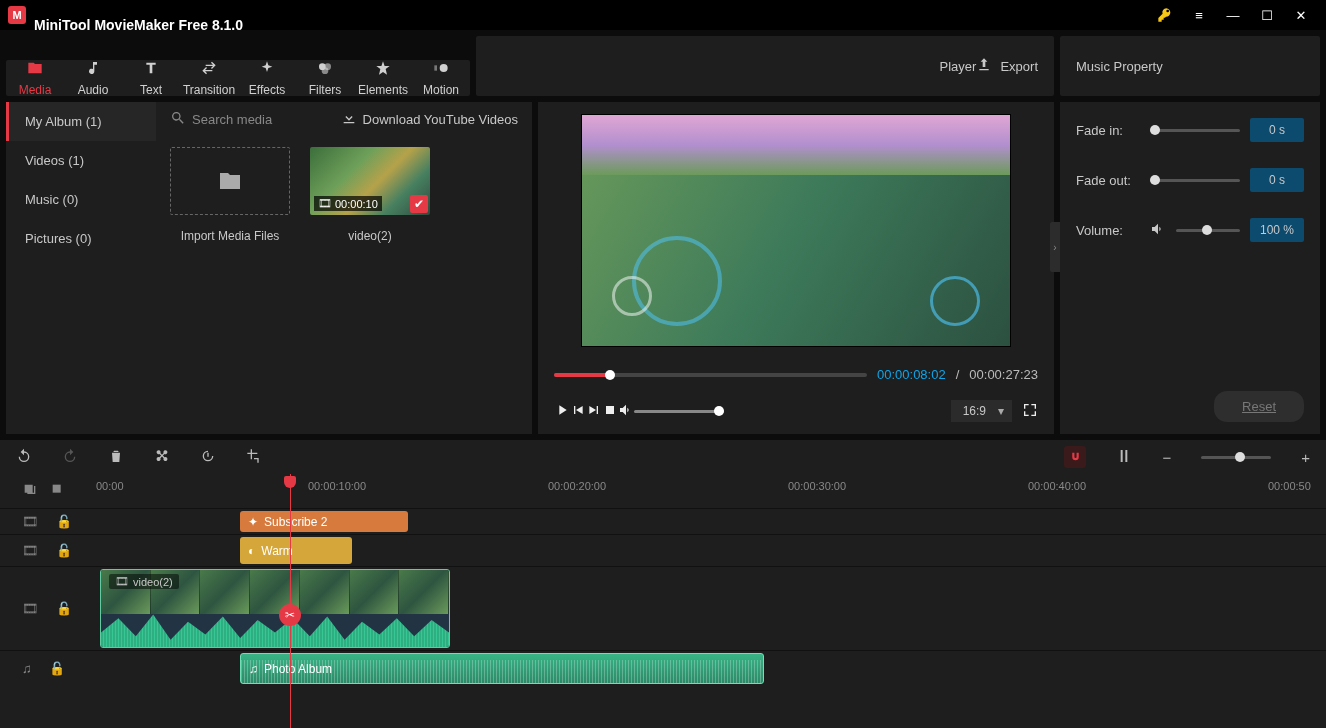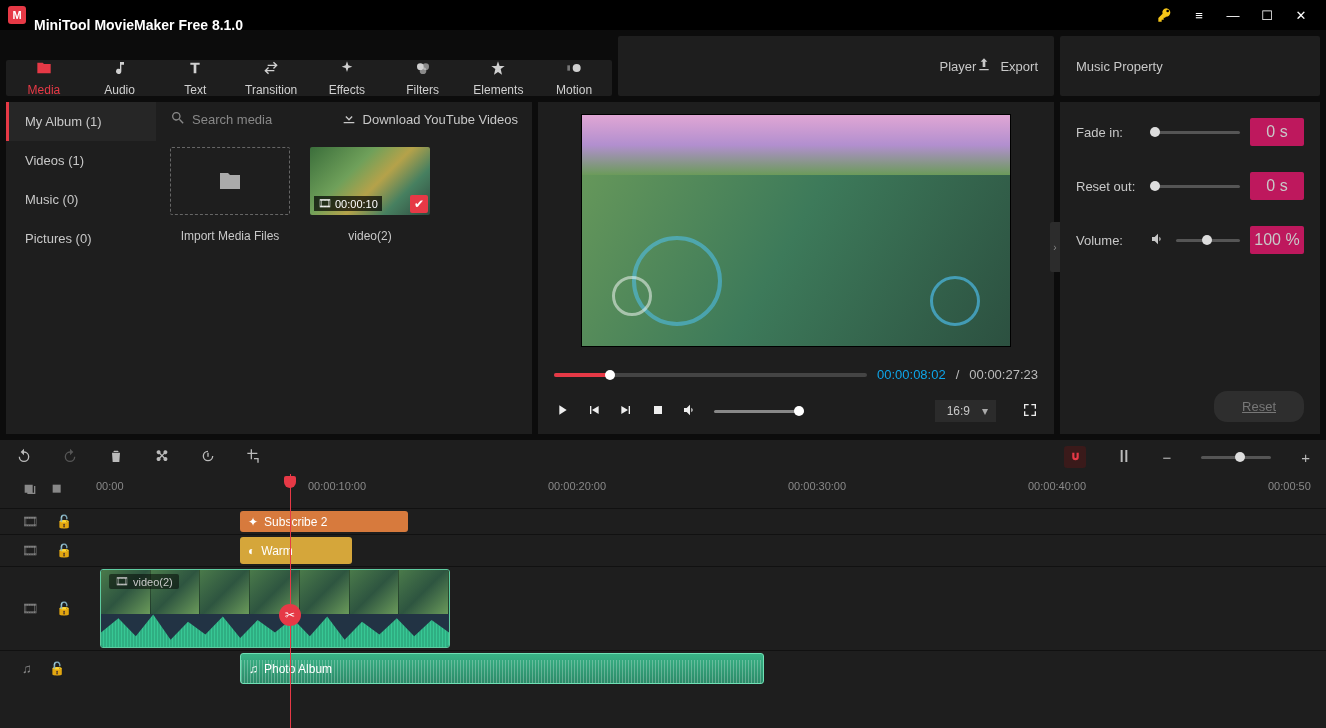--- a/index.html
+++ b/index.html
@@ -6,21 +6,21 @@
 body { background:#0c0c0c; color:#c8c8c8; width:1326px; height:728px; overflow:hidden; font-size:13px; }
 
 .titlebar { height:30px; background:#000; display:flex; align-items:center; padding:0 8px; }
 .titlebar .logo { width:18px; height:18px; background:#e63946; border-radius:3px; display:flex; align-items:center; justify-content:center; color:#fff; font-weight:bold; font-size:11px; margin-right:8px; }
 .titlebar .title { flex:1; color:#fff; font-weight:bold; font-size:14px;margin-top:20px; }
 .titlebar .win-icon { width:34px; height:30px; display:flex; align-items:center; justify-content:center; color:#fff; cursor:pointer; }
 .titlebar .key { color:#f5c518; }
 
 
 .toprow { display:flex; height:60px; gap:6px; padding:0 6px; margin-top:6px; }
-.toolbar { width:606px; background:#1e1e1e; display:flex; border-radius:2px;margin-top:24px; }
+.toolbar { width:464px; background:#1e1e1e; display:flex; border-radius:2px;margin-top:24px; }
 .tab { flex:1; display:flex; flex-direction:column; align-items:center; justify-content:center; font-size:12px; color:#d0d0d0; cursor:pointer; gap:4px; }
 .tab.active { color:#e63946; }
 .tab .glyph { font-size:18px; line-height:1; }
 .player-header { flex:1; background:#1e1e1e; display:flex; align-items:center; padding:0 16px; border-radius:2px; }
 .player-header .ph-title { flex:1;text-align:right; }
 .export-btn { display:flex; align-items:center; gap:8px; cursor:pointer; }
 .prop-header { width:260px; background:#1e1e1e; display:flex; align-items:center; padding:0 16px; border-radius:2px; }
 
 
 .midrow { display:flex; gap:6px; padding:0 6px; margin-top:6px; height:332px; }
@@ -45,35 +45,35 @@
 .preview .sky { position:absolute; top:0; left:0; right:0; height:60px; background:linear-gradient(#e0a6d4,#b28fcf,#6b9b5a); }
 .preview .circ { position:absolute; width:90px; height:90px; border:4px solid rgba(80,200,255,.5); border-radius:50%; left:50px; bottom:20px; }
 .preview .hero { position:absolute; width:50px; height:50px; border:3px solid rgba(80,200,255,.6); border-radius:50%; right:30px; bottom:20px; }
 .preview .hero2 { position:absolute; width:40px; height:40px; border:3px solid rgba(255,255,255,.5); border-radius:50%; left:30px; bottom:30px; }
 .seek { width:100%; display:flex; align-items:center; gap:10px; margin-top:20px; }
 .seek-track { flex:1; height:4px; background:#444; position:relative; border-radius:2px; }
 .seek-prog { position:absolute; left:0; top:0; bottom:0; width:18%; background:#e63946; border-radius:2px; }
 .seek-thumb { position:absolute; left:18%; top:50%; width:10px; height:10px; background:#fff; border-radius:50%; transform:translate(-50%,-50%); }
 .tc-red { color:#0ea5e9; font-size:13px; }
 .tc-wh { color:#bbb; font-size:13px; }
-.controls { width:100%; display:flex; align-items:center; gap:16px; margin-top:18px; }
+.controls { width:100%; display:flex; align-items:center; margin-top:18px; }
 .ctrl-ic { color:#eee; font-size:15px; cursor:pointer; }
 .vol-track { width:90px; height:3px; background:#888; position:relative; border-radius:2px; }
 .vol-thumb { position:absolute; right:0; top:50%; width:10px; height:10px; background:#fff; border-radius:50%; transform:translate(0,-50%); }
 .aspect { margin-left:auto; background:#2b2b2b; padding:4px 26px 4px 12px; font-size:12px; position:relative; cursor:pointer; }
 .aspect::after { content:"▾"; position:absolute; right:8px; top:4px; color:#aaa; }
 .full-ic { margin-left:10px; cursor:pointer; }
 
 .col-prop { width:260px; background:#1e1e1e; position:relative; padding:16px; display:flex; flex-direction:column; gap:26px; }
 .prop-row { display:flex; align-items:center; gap:10px; font-size:13px; }
 .prop-row .lbl { width:64px; }
 .slider { flex:1; height:3px; background:#555; position:relative; border-radius:2px; }
 .slider .s-thumb { position:absolute; left:0; top:50%; width:10px; height:10px; background:#ddd; border-radius:50%; transform:translate(0,-50%); }
 .slider.half .s-thumb { left:40%; }
-.valbox { width:54px; background:#be185d; text-align:center; padding:5px 0; border-radius:2px; font-size:16px; }
+.valbox { width:54px; background:#0c4a6e; text-align:center; padding:5px 0; border-radius:2px; font-size:12px; }
 .collapse-tab { position:absolute; left:-10px; top:120px; width:10px; height:50px; background:#2c2c2c; display:flex; align-items:center; justify-content:center; font-size:10px; color:#888; cursor:pointer; border-radius:2px 0 0 2px; }
 .reset-btn { position:absolute; bottom:12px; right:16px; background:#2e2e2e; color:#777; padding:8px 28px; border-radius:13px; cursor:pointer; font-size:13px;text-decoration:underline; }
 
 
 .tlbar { margin-top:6px; height:34px; background:#1e1e1e; display:flex; align-items:center; padding:0 16px; gap:30px; }
 .tlbar .ic { color:#bbb; cursor:pointer; font-size:15px; }
 .tlbar .ic.disabled { color:#555; }
 .tlbar .spacer { flex:1; }
 .tlbar .magnet { width:22px; height:22px; background:#3a1a1a; border-radius:3px; display:flex; align-items:center; justify-content:center; color:#e63946; font-size:13px; }
 .zoom-track { width:70px; height:3px; background:#555; position:relative; border-radius:2px; }
@@ -284,21 +284,21 @@
   <div class="col-prop">
     <div class="collapse-tab">›</div>
     <div class="prop-row">
       <span class="lbl">Fade in:</span>
       <div class="slider">
           <div class="s-thumb"></div>
         </div>
       <div class="valbox">0 s</div>
     </div>
     <div class="prop-row">
-      <span class="lbl">Reset out:</span>
+      <span class="lbl">Fade out:</span>
       <div class="slider">
           <div class="s-thumb"></div>
         </div>
       <div class="valbox">0 s</div>
     </div>
     <div class="prop-row">
       <span class="lbl">Volume:</span>
       <span><svg class="ico" viewBox="0 0 24 24">
             <path d="M3 9v6h4l5 5V4L7 9zm13 3a4 4 0 0 0-2-3.5v7A4 4 0 0 0 16 12z"></path>
           </svg></span>

